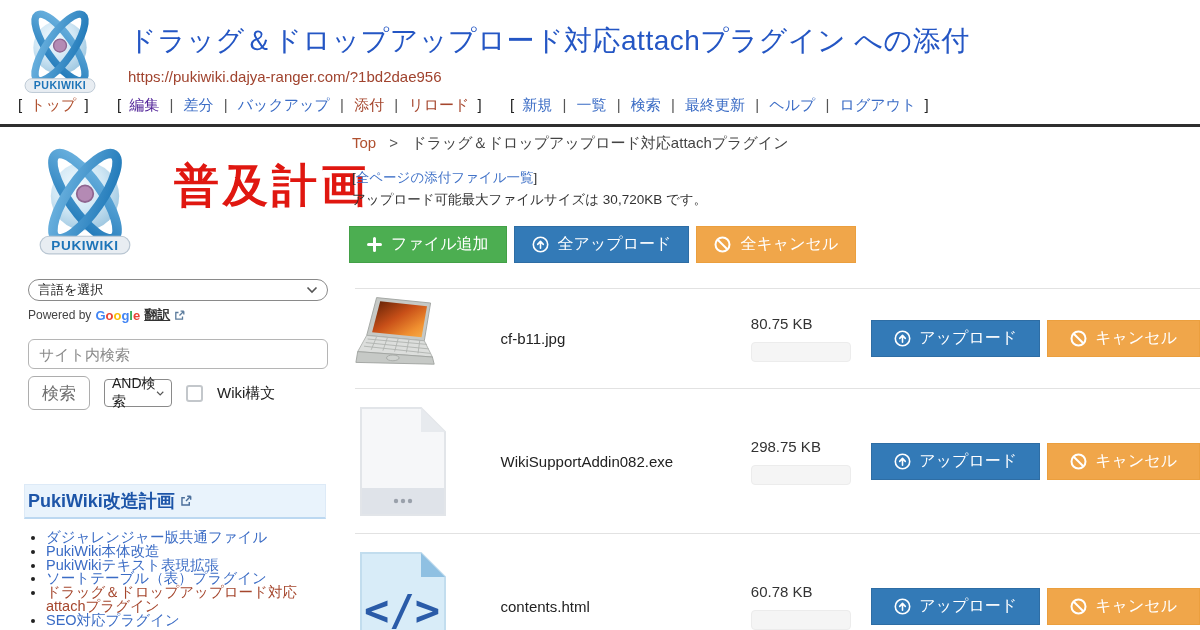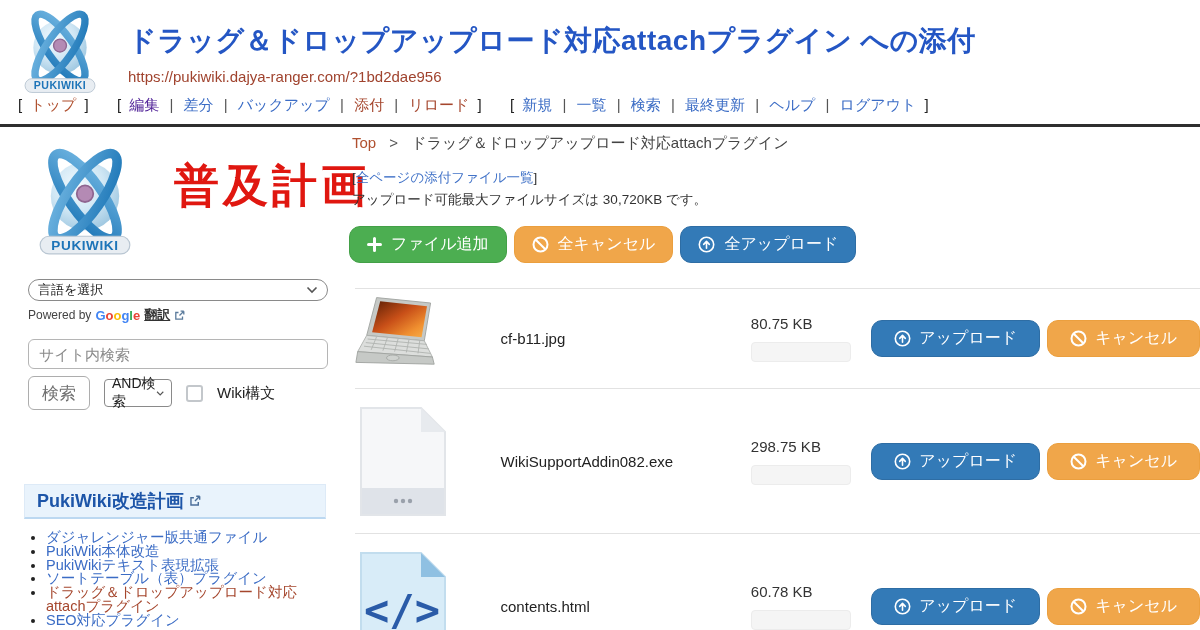--- a/index.html
+++ b/index.html
@@ -2,21 +2,21 @@
 <html><head>
 <meta charset="utf-8">
 <style>
   * { margin:0; padding:0; box-sizing:border-box; }
   html,body { width:1200px; height:630px; overflow:hidden; background:#fff;
     font-family:"Liberation Sans","DejaVu Sans",sans-serif; color:#222; }
 
   
   .header { position:absolute; left:0; top:0; width:1200px; height:124px; background:#fff; }
   .logo-svg { position:absolute; left:14px; top:6px; }
-  .page-title { position:absolute; left:128px; top:22px; font-size:28px; font-weight:bold; color:#2456c4; letter-spacing:0.5px; }
+  .page-title { position:absolute; left:128px; top:22px; font-size:28px; font-weight:normal; color:#2456c4; letter-spacing:0.5px; }
   .page-url { position:absolute; left:128px; top:68px; font-size:15px; color:#a0432e; text-decoration:none; }
   .topnav { position:absolute; left:14px; top:96px; font-size:15px; color:#222; white-space:nowrap; }
   .topnav .grp { margin-right:16px; }
   .topnav .bkt { color:#222; margin:0 4px; }
   .topnav .dv { color:#555; margin:0 6px; }
   .lnk { text-decoration:none; cursor:pointer; }
   .lnk-blue { color:#3b6cc5; }
   .lnk-red { color:#a5462d; }
   .lnk-darkred { color:#4c1d95; }
   .lnk-orangered { color:#b0502f;margin-top:12px; }
@@ -41,33 +41,33 @@
   .search-row { position:absolute; left:28px; top:249px; display:flex; align-items:center; gap:14px; }
   .search-btn { width:62px; height:34px; background:#fff; border:1px solid #adadad; border-radius:6px; color:#707070;
     font-size:17px; cursor:pointer; font-family:inherit; }
   .mode-select { width:68px; height:28px; border-radius:4px; font-size:14px; padding:0 7px; }
   .checkbox { width:17px; height:17px; background:#fff; border:2px solid #c3c7cb; border-radius:3px; cursor:pointer; }
   .chk-label { font-size:15px; color:#222; }
   .quick-list { position:absolute; left:46px; top:300px; list-style:disc; font-size:15px; }
   .quick-list li { line-height:17px; }
   .section-head { position:absolute; left:24px; top:357px; width:302px; height:35px; background:#e9f3fc;
     border:1px solid #ddeaf7; border-bottom:2px solid #bcd8f1; display:flex; align-items:center; gap:5px;
-    padding-left:12px; font-size:18px; font-weight:bold; color:#1d55a8; }
+    padding-left:3px; font-size:18px; font-weight:bold; color:#1d55a8; }
   .side-list { position:absolute; left:46px; top:404px; list-style:disc; font-size:14.5px; width:282px; }
   .side-list li { line-height:13.8px; margin-bottom:0; }
 
   
   .main { position:absolute; left:347px; top:127px; width:853px; height:503px; }
   .breadcrumb { position:absolute; left:5px; top:7px; font-size:15px; color:#444; }
   .breadcrumb .sep { color:#555; margin:0 9px; }
   .attach-link-line { position:absolute; left:5px; top:42px; font-size:13.5px; color:#333; }
   .attach-link-line a { color:#4273c8; text-decoration:none; }
   .maxsize { position:absolute; left:5px; top:64px; font-size:13.5px; color:#333; }
   .toolbar { position:absolute; left:2px; top:99px; display:flex; gap:7px; }
-  .btn { height:37px; border-radius:11px; color:#fff; font-size:16px; display:inline-flex; align-items:center; gap:9px;
+  .btn { height:37px; border-radius:0; color:#fff; font-size:16px; display:inline-flex; align-items:center; gap:9px;
     padding:0 17px; border:1px solid transparent; cursor:pointer; font-family:inherit; white-space:nowrap; }
   .btn-green { background:#4cae51; border-color:#43a047; }
   .btn-blue { background:#337ab7; border-color:#2e6da4; }
   .btn-orange { background:#f0a64a; border-color:#eb9f3e; }
   .rows { position:absolute; left:8px; top:161px; width:845px; }
   .file-row { display:flex; align-items:center; border-top:1px solid #e2e2e2; }
   .row-1 { height:100px; } .row-2 { height:145px; } .row-3 { height:145px; }
   .cell-icon { width:150px; display:flex; align-items:center; }
   .cell-name { width:258px; font-size:15px; color:#222; }
   .cell-meta { width:120px; }
@@ -234,33 +234,33 @@
 
   <div class="maxsize">アップロード可能最大ファイルサイズは 30,720KB です。</div>
 
   <div class="toolbar">
     <button class="btn btn-green">
       <svg width="15" height="15" viewBox="0 0 15 15">
           <path d="M7.5 1.5 V13.5 M1.5 7.5 H13.5" stroke="#fff" stroke-width="3" stroke-linecap="round"></path>
         </svg>
       <span>ファイル追加</span>
     </button>
+    <button class="btn btn-blue">
+      <svg width="17" height="17" viewBox="0 0 17 17">
+          <circle cx="8.5" cy="8.5" r="7.2" fill="none" stroke="#fff" stroke-width="1.6"></circle>
+          <path d="M8.5 12.2 V6 M5.7 8.4 L8.5 5.4 L11.3 8.4" stroke="#fff" stroke-width="1.6" fill="none" stroke-linecap="round" stroke-linejoin="round"></path>
+        </svg>
+      <span>全アップロード</span>
+    </button>
     <button class="btn btn-orange">
       <svg width="17" height="17" viewBox="0 0 17 17">
           <circle cx="8.5" cy="8.5" r="7" fill="none" stroke="#fff" stroke-width="2"></circle>
           <path d="M3.7 3.7 L13.3 13.3" stroke="#fff" stroke-width="2"></path>
         </svg>
       <span>全キャンセル</span>
-    </button>
-    <button class="btn btn-blue">
-      <svg width="17" height="17" viewBox="0 0 17 17">
-          <circle cx="8.5" cy="8.5" r="7.2" fill="none" stroke="#fff" stroke-width="1.6"></circle>
-          <path d="M8.5 12.2 V6 M5.7 8.4 L8.5 5.4 L11.3 8.4" stroke="#fff" stroke-width="1.6" fill="none" stroke-linecap="round" stroke-linejoin="round"></path>
-        </svg>
-      <span>全アップロード</span>
     </button>
   </div>
 
   <div class="rows">
 
     <div class="file-row row-1">
       <div class="cell-icon">
         <svg width="90" height="90" viewBox="0 0 100 100">
           <defs>
               <linearGradient id="scr" x1="0" y1="0" x2="1" y2="1">

